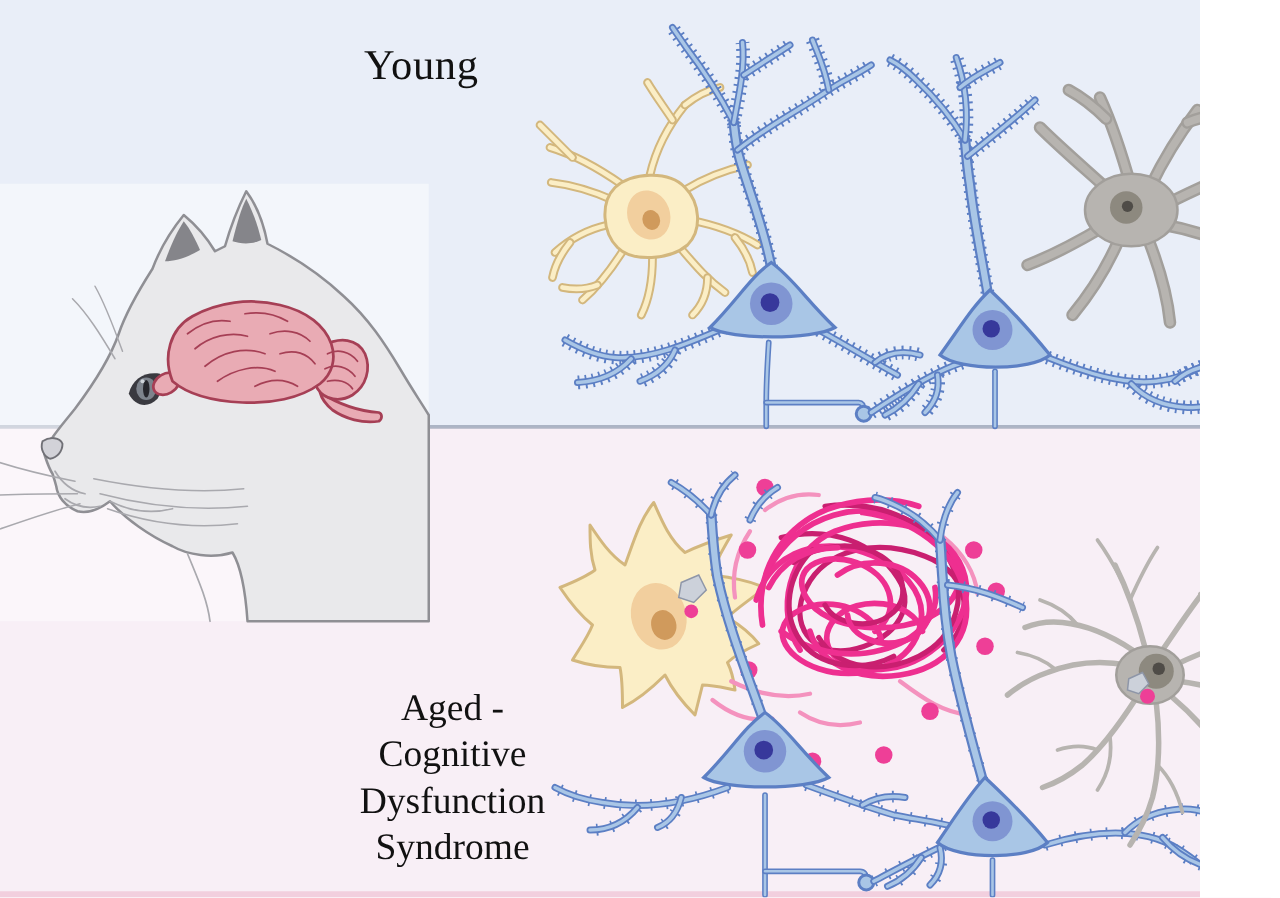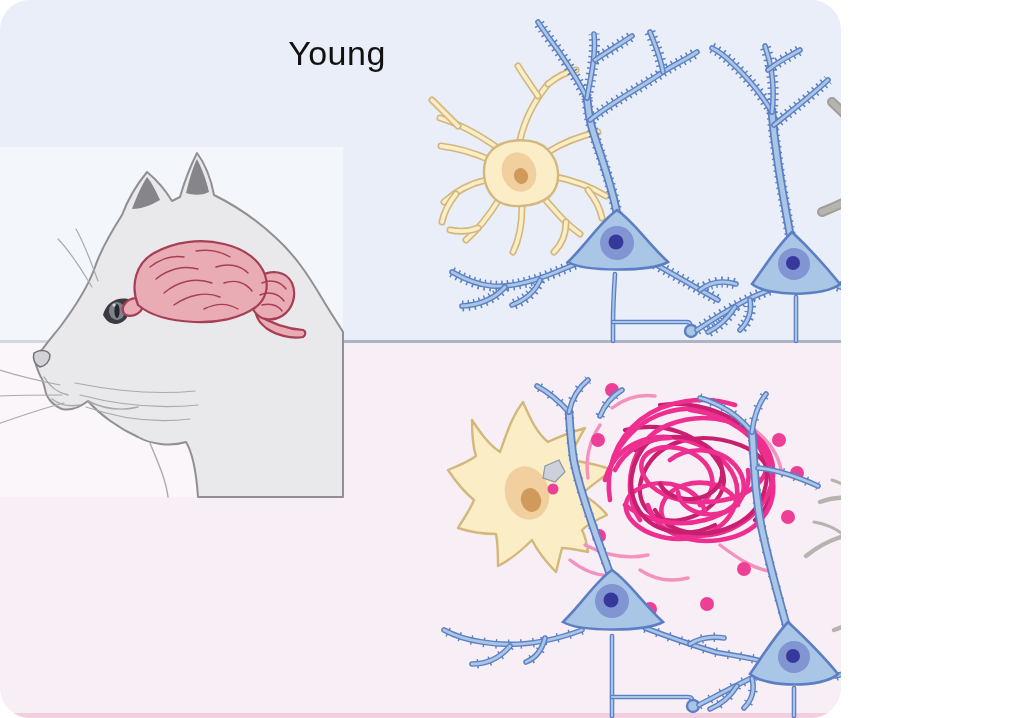--- a/index.html
+++ b/index.html
@@ -1,17 +1,17 @@
 <!DOCTYPE html>
 <html style="--bg-young: #e9eef8; --bg-aged: #f8eff6; --divider: #97a0b4; --bottom-border: #f2cfde; --text: #111111; --neuron-fill: #a9c6e6; --neuron-stroke: #5c7fc4; --neuron-nucleus: #8095d2; --neuron-nucleolus: #37389b; --astro-fill: #fbeec6; --astro-stroke: #d3b77d; --astro-nucleus: #f2cf9e; --astro-nucleolus: #d09a5c; --glia-fill: #b7b4b0; --glia-stroke: #a29f9b; --glia-nucleus: #8d897f; --glia-nucleolus: #4f4c47; --plaque: #ee2f90; --plaque-dark: #c91f70; --plaque-light: #f492be; --oligomer: #ee3f97; --particle-fill: #ccd1da; --particle-stroke: #8e96a8; --cat-fill: #e9e9eb; --cat-stroke: #8f8f94; --cat-ear: #85858a; --cat-detail: #a9a9ae; --catbox-bg: #ffffff73; --brain-fill: #e9abb4; --brain-stroke: #a63f55;"><head>
 <meta charset="utf-8">
 <style>
   html,body{margin:0;padding:0;background:#fff;}
-  .stage{position:relative;width:841px;height:718px;overflow:hidden;
-         font-family:Liberation Sans, sans-serif;color:var(--text);border-radius:30px;}
+  .stage{position:relative;width:960px;height:718px;overflow:hidden;
+         font-family:Liberation Serif, serif;color:var(--text);}
   .panel-young{position:absolute;left:0;top:0;width:1024px;height:342px;background:var(--bg-young);}
   .panel-aged{position:absolute;left:0;top:342px;width:1024px;height:376px;background:var(--bg-aged);}
   .divider{position:absolute;left:0;top:340px;width:1024px;height:3px;background:var(--divider);opacity:.75;}
   .bottom-border{position:absolute;left:0;top:713px;width:1024px;height:5px;background:var(--bottom-border);}
   .illustration{position:absolute;left:0;top:0;}
   .young-label{position:absolute;left:187px;top:34px;width:300px;text-align:center;
                font-size:34px;letter-spacing:.5px;}
   .aged-label{position:absolute;left:252px;top:548px;width:220px;text-align:center;
               font-size:30px;line-height:37px;white-space:pre-line;}
   
@@ -440,13 +440,17 @@
         <ellipse class="gsoma" cx="920" cy="540" rx="27" ry="23" stroke="none"></ellipse>
         <circle class="gnuc" cx="925" cy="537" r="14"></circle>
         <circle class="gnucl" cx="927" cy="535" r="5"></circle>
         <path class="particle" d="M903,543 l11,-5 l5,9 l-8,8 l-9,-3 Z"></path>
         <circle class="olig" cx="918" cy="557" r="6"></circle>
       </g>
     </g>
   </svg>
 
   <div class="young-label">Young</div>
+  <div class="aged-label">Aged -
+Cognitive
+Dysfunction
+Syndrome</div>
 </div>
 
 </body></html>

